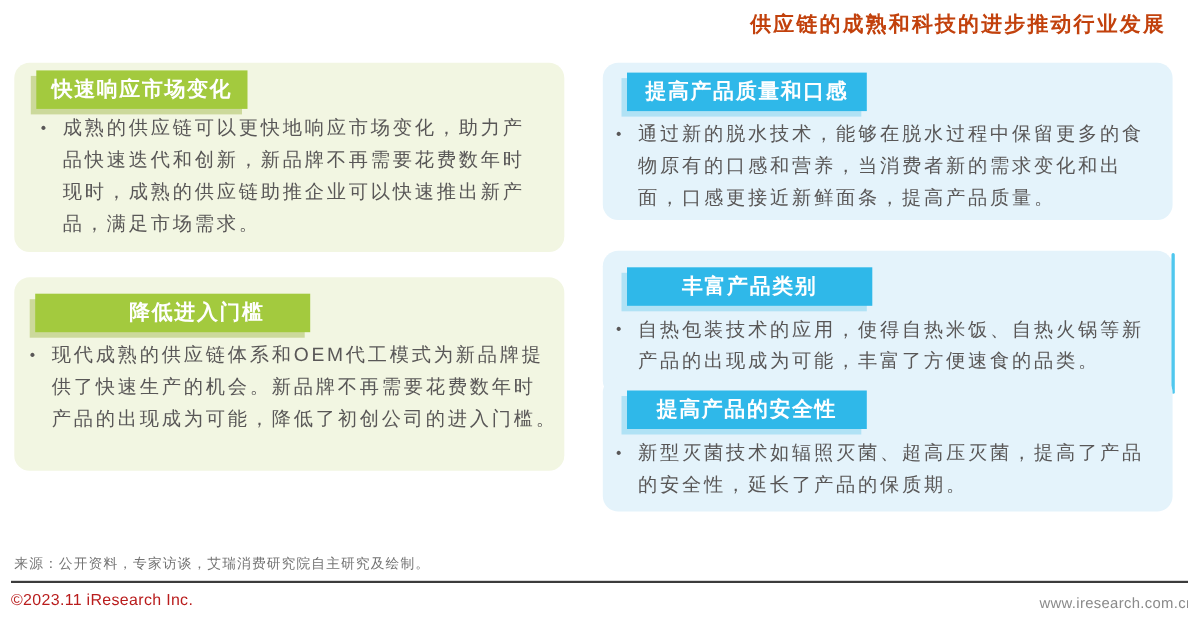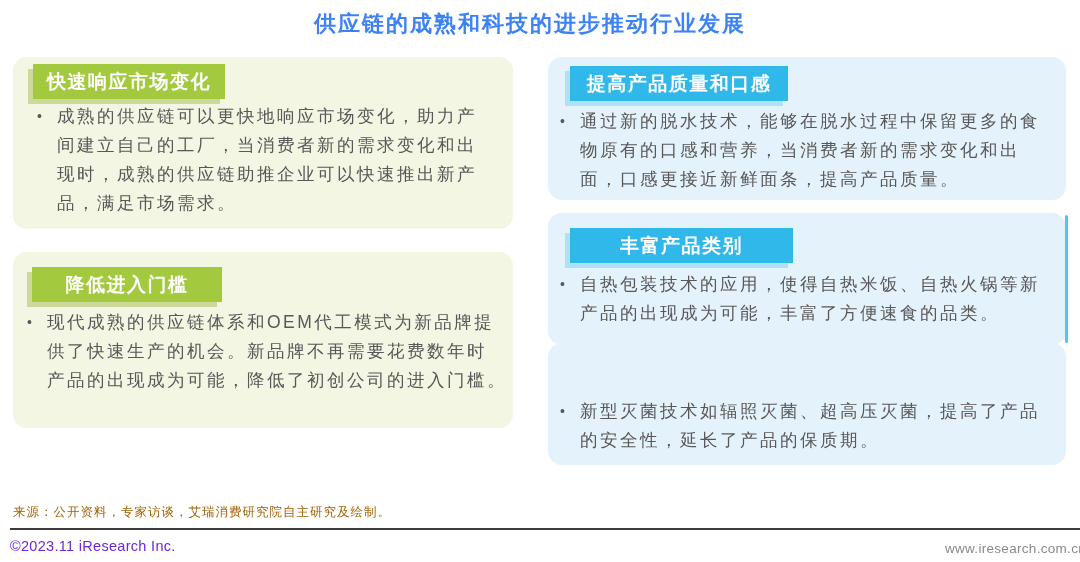--- a/index.html
+++ b/index.html
@@ -1,82 +1,82 @@
 <!DOCTYPE html>
 <html><head>
 <meta charset="utf-8">
 <style>
   html,body{margin:0;padding:0;background:#ffffff;}
   .canvas{
     position:relative;width:1080px;height:562px;background:#ffffff;
     font-family:"Liberation Sans","DejaVu Sans",sans-serif;overflow:hidden;
   }
   .page-title{
-    position:absolute;top:9px;left:0;width:1060px;text-align:center;
-    font-size:22px;font-weight:bold;color:#3b82f6;letter-spacing:2px;
+    position:absolute;top:9px;left:0;width:1060px;text-align:right;
+    font-size:19px;font-weight:bold;color:#c2410c;letter-spacing:2px;
   }
   .panel{position:absolute;border-radius:14px;}
   .panel.green{background:#f2f6e2;}
   .panel.blue{background:#e4f3fb;}
   .panel-l1{left:13px;top:57px;width:500px;height:172px;}
   .panel-l2{left:13px;top:252px;width:500px;height:176px;}
   .panel-r1{left:548px;top:57px;width:518px;height:143px;}
-  .panel-r2{left:548px;top:213px;width:518px;height:132px;}
+  .panel-r2{left:548px;top:228px;width:518px;height:132px;}
   .panel-r3{left:548px;top:343px;width:518px;height:122px;}
   .tag{
     position:absolute;height:35px;line-height:35px;text-align:center;
     color:#ffffff;font-weight:bold;font-size:19px;letter-spacing:1.5px;
   }
   .tag.green{background:#a3ca3e;box-shadow:-5px 5px 0 0 #ccd99b;}
   .tag.blue{background:#2fb8e9;box-shadow:-5px 5px 0 0 #b0e2f5;}
   .tag-l1{left:20px;top:7px;width:192px;}
-  .tag-l2{left:19px;top:15px;width:190px;}
+  .tag-l2{left:19px;top:15px;width:206px;padding-left:44px;}
   .tag-r1{left:22px;top:9px;width:218px;}
   .tag-r2{left:22px;top:15px;width:223px;}
   .tag-r3{left:22px;top:12px;width:218px;}
   .bullet-row{position:absolute;display:flex;align-items:flex-start;}
   .body-l1{left:22px;top:45px;width:470px;}
   .body-l2{left:12px;top:56px;width:482px;}
   .body-r1{left:10px;top:50px;width:502px;}
   .body-r2{left:10px;top:57px;width:502px;}
   .body-r3{left:10px;top:54px;width:502px;}
   .dot{
     flex:0 0 22px;width:22px;color:#595757;font-size:14px;line-height:29px;
     text-align:left;padding-left:2px;box-sizing:border-box;
   }
   .panel-text{
     flex:1;white-space:pre-line;color:#595757;font-size:17.5px;
     line-height:29px;letter-spacing:2.5px;
   }
   .source-note{
-    position:absolute;left:13px;top:504px;font-size:12.5px;color:#a16207;letter-spacing:1px;
+    position:absolute;left:13px;top:504px;font-size:12.5px;color:#737373;letter-spacing:1px;
   }
   .footer-divider{
     position:absolute;left:10px;right:0;top:528px;height:2px;background:#3c3c3c;
   }
   .copyright{
-    position:absolute;left:10px;top:538px;font-size:14.5px;color:#6d28d9;letter-spacing:0.3px;
+    position:absolute;left:10px;top:538px;font-size:14.5px;color:#b91c1c;letter-spacing:0.3px;
   }
   .website{
     position:absolute;right:-6px;top:541px;font-size:13.5px;color:#8a8a8a;letter-spacing:0.3px;
   }
 </style>
 </head>
 <body>
 
 <div class="canvas">
 
   <div class="page-title">供应链的成熟和科技的进步推动行业发展</div>
 
   <div class="panel green panel-l1">
     <div class="tag green tag-l1">快速响应市场变化</div>
     <div class="bullet-row body-l1">
       <span class="dot">•</span>
       <span class="panel-text">成熟的供应链可以更快地响应市场变化，助力产
-间建立自己的工厂，当消费者新的需求变化和出
+品快速迭代和创新，新品牌不再需要花费数年时
 现时，成熟的供应链助推企业可以快速推出新产
 品，满足市场需求。</span>
     </div>
   </div>
 
   <div class="panel green panel-l2">
     <div class="tag green tag-l2">降低进入门槛</div>
     <div class="bullet-row body-l2">
       <span class="dot">•</span>
       <span class="panel-text">现代成熟的供应链体系和OEM代工模式为新品牌提
@@ -99,20 +99,21 @@
     <div class="tag blue tag-r2">丰富产品类别</div>
     <div class="bullet-row body-r2">
       <span class="dot">•</span>
       <span class="panel-text">自热包装技术的应用，使得自热米饭、自热火锅等新
 产品的出现成为可能，丰富了方便速食的品类。</span>
     </div>
     <div style="position:absolute;right:-2px;top:2px;bottom:2px;width:3px;background:#4fc7ee;border-radius:2px;"></div>
   </div>
 
   <div class="panel blue panel-r3">
+    <div class="tag blue tag-r3">提高产品的安全性</div>
     <div class="bullet-row body-r3">
       <span class="dot">•</span>
       <span class="panel-text">新型灭菌技术如辐照灭菌、超高压灭菌，提高了产品
 的安全性，延长了产品的保质期。</span>
     </div>
   </div>
 
   <div class="source-note">来源：公开资料，专家访谈，艾瑞消费研究院自主研究及绘制。</div>
   <div class="footer-divider"></div>
   <div class="copyright">©2023.11 iResearch Inc.</div>

